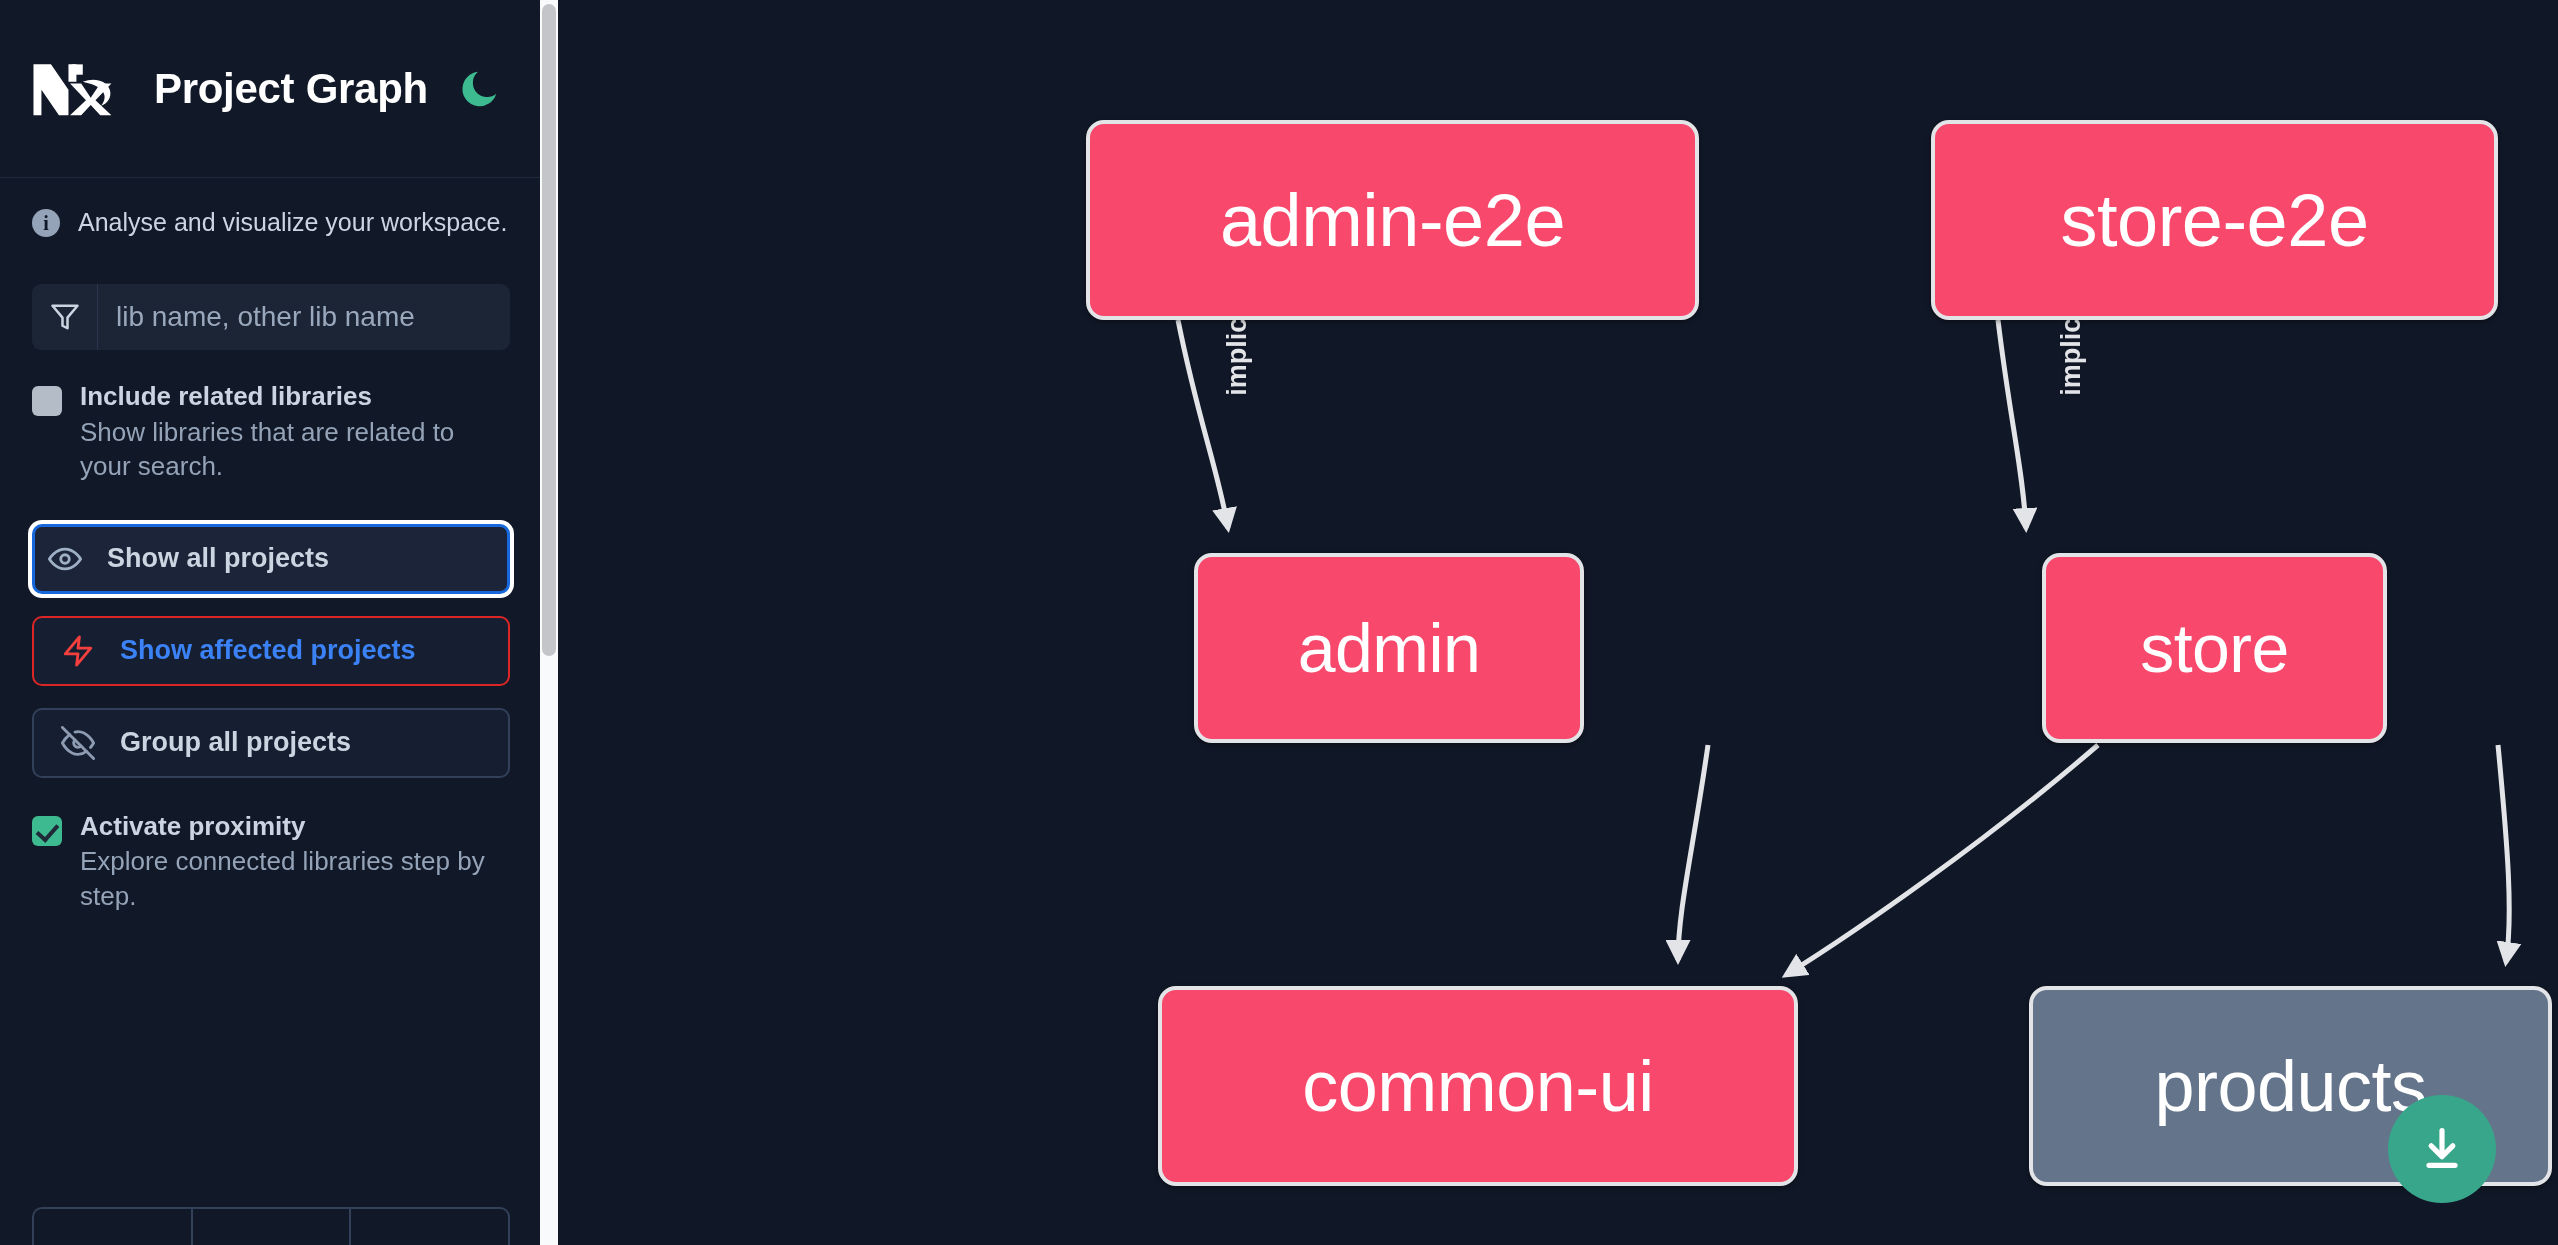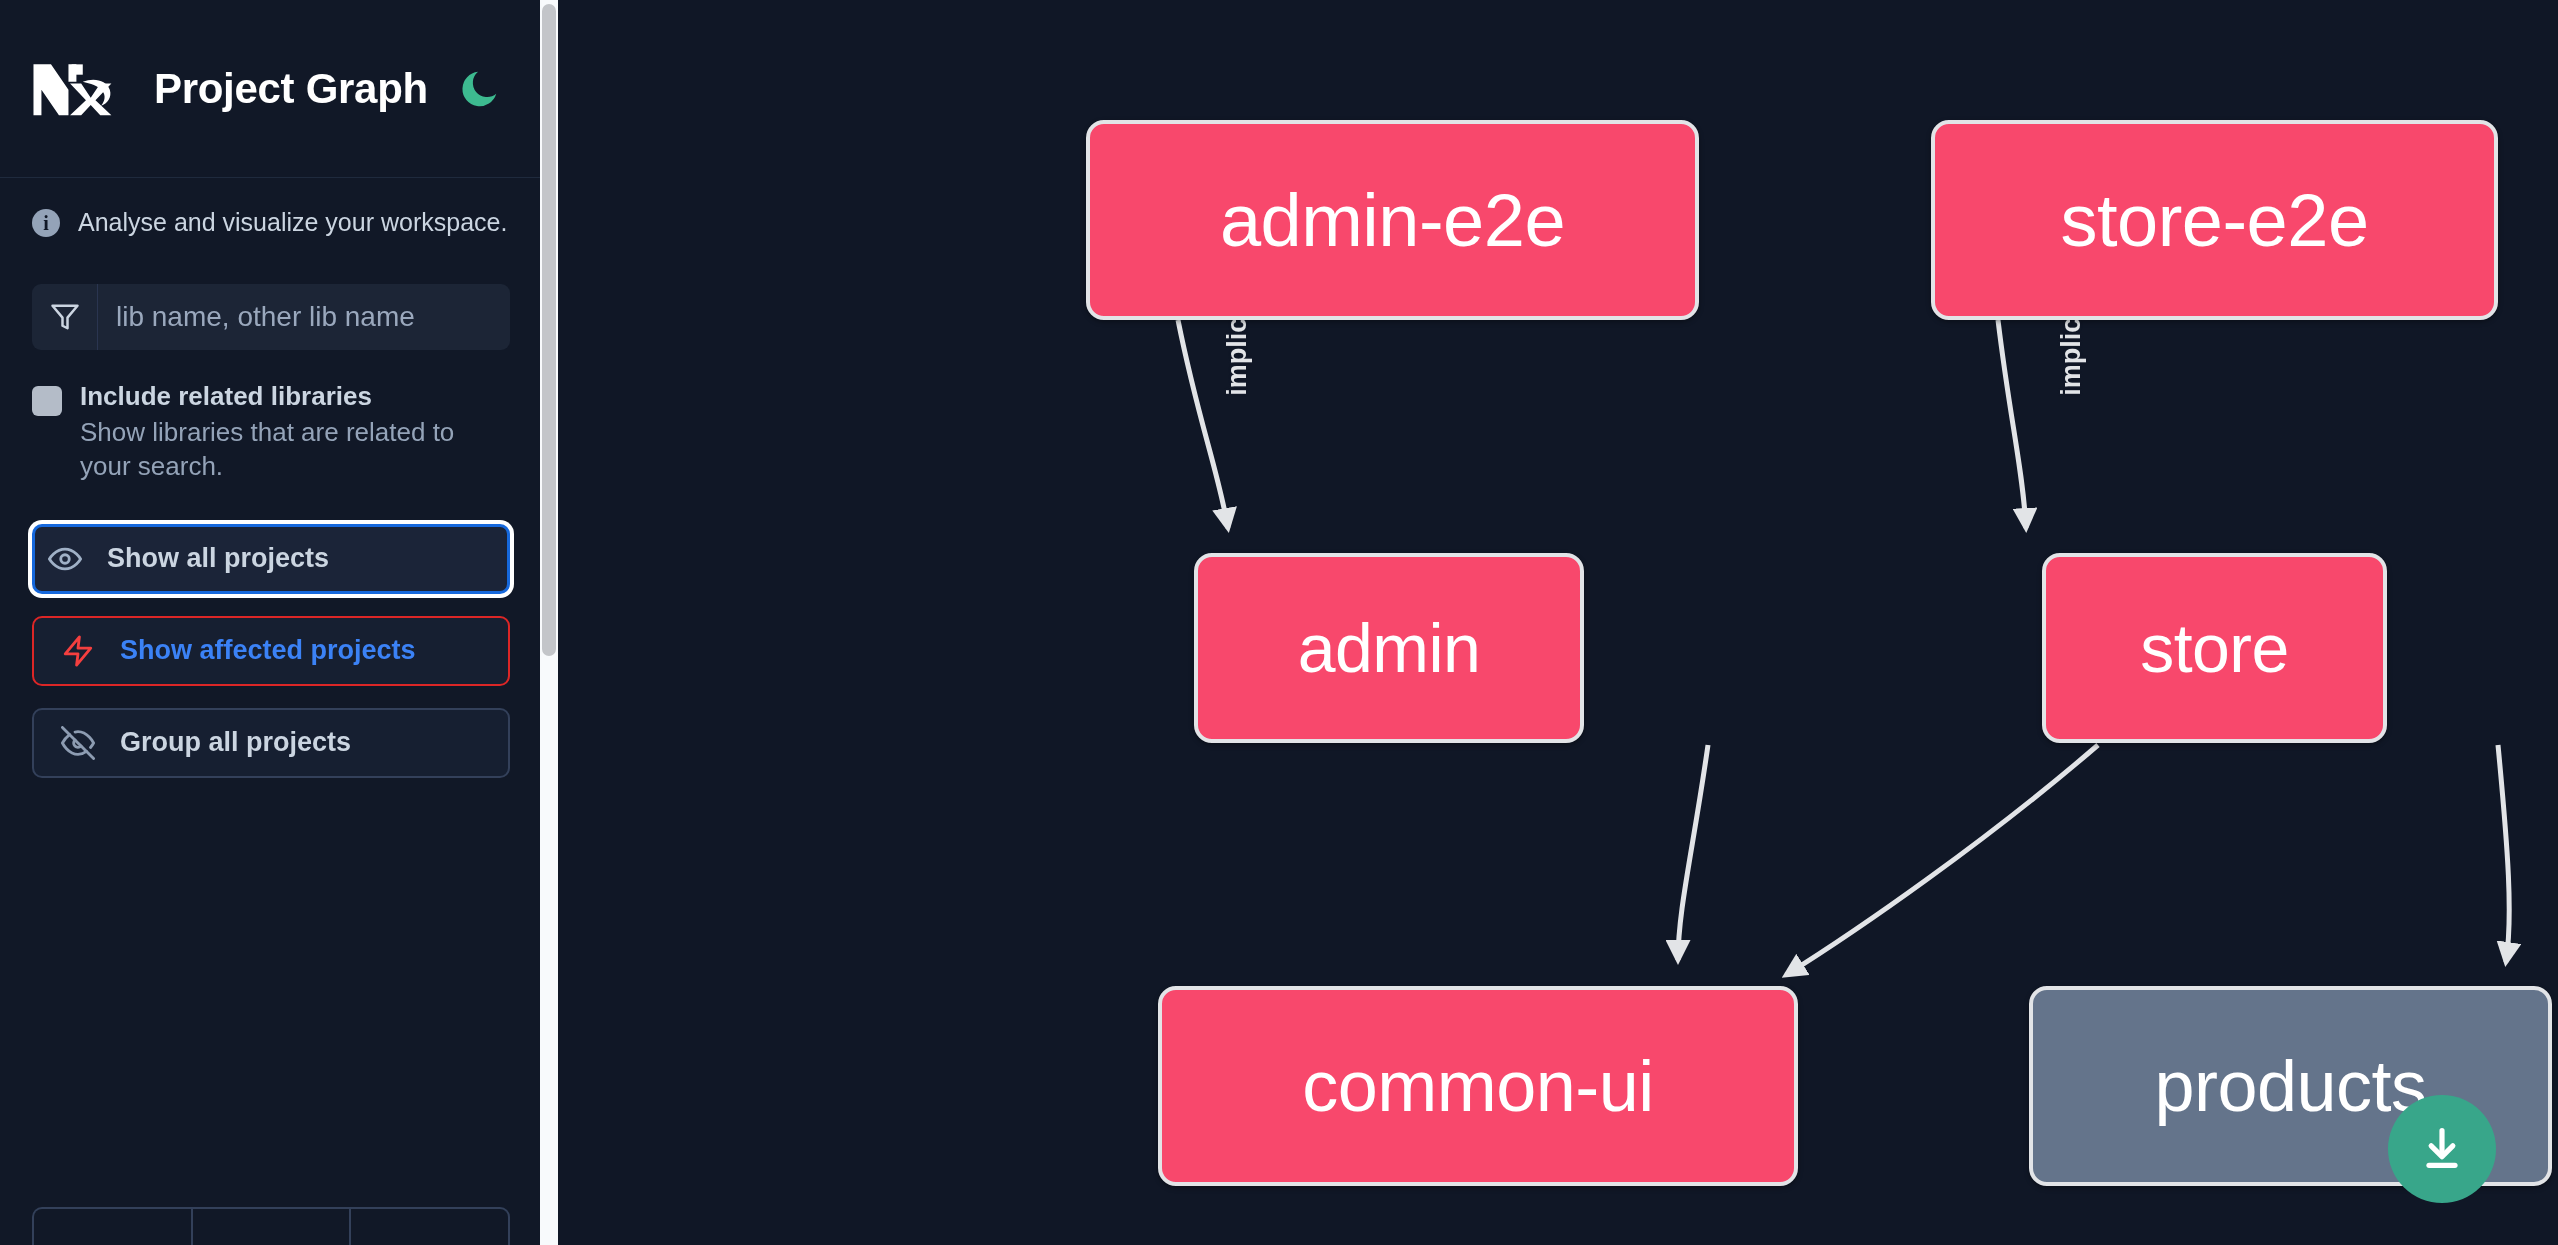--- a/index.html
+++ b/index.html
@@ -314,20 +314,27 @@
             <svg viewBox="0 0 24 24" width="34" height="34" fill="none" stroke="#8d9cb2" stroke-width="2" stroke-linecap="round" stroke-linejoin="round">
               <path d="M17.94 17.94A10.07 10.07 0 0 1 12 20c-7 0-11-8-11-8a18.45 18.45 0 0 1 5.06-5.94M9.9 4.24A9.12 9.12 0 0 1 12 4c7 0 11 8 11 8a18.5 18.5 0 0 1-2.16 3.19m-6.72-1.07a3 3 0 1 1-4.24-4.24"></path>
               <line x1="1" y1="1" x2="23" y2="23"></line>
             </svg>
           </span>
           <span>Group all projects</span>
         </div>
       </div>
 
 
+      <div class="chk-row" style="margin-top:32px;">
+        <span class="chk-box green"></span>
+        <span class="chk-text">
+          <span class="chk-label">Activate proximity</span>
+          <div class="chk-desc">Explore connected libraries step by step.</div>
+        </span>
+      </div>
 
       <div class="seg-peek">
         <div></div>
         <div></div>
         <div></div>
       </div>
     </div>
 
     <div class="sb-scroll-track">
       <div class="sb-scroll-thumb"></div>

